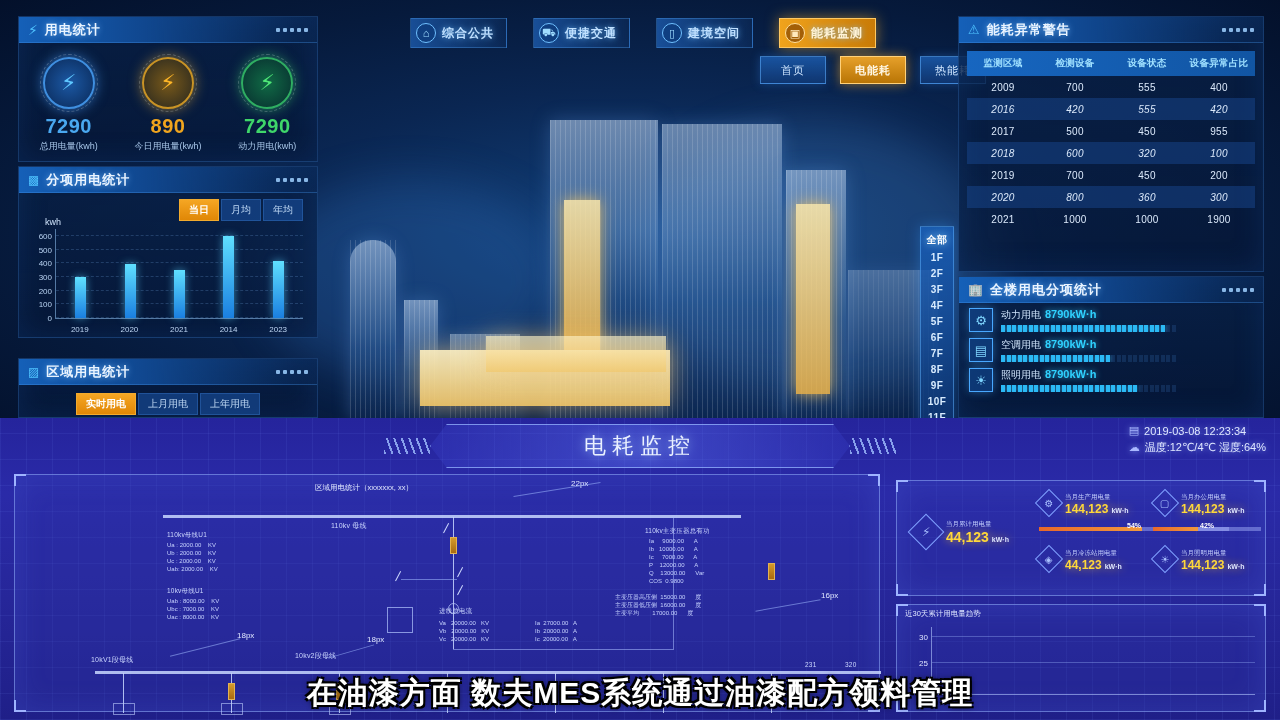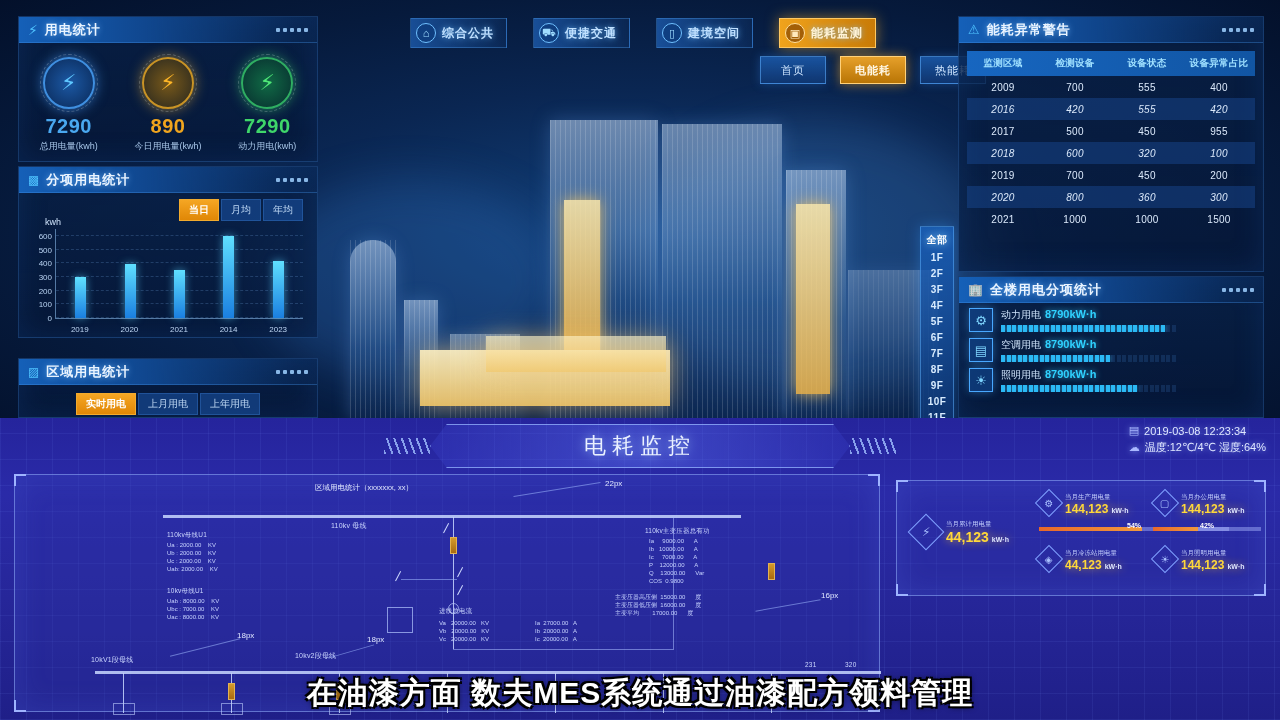--- a/index.html
+++ b/index.html
@@ -480,21 +480,21 @@
         <div class="tr alt">
           <div class="td">2020</div>
           <div class="td">800</div>
           <div class="td">360</div>
           <div class="td">300</div>
         </div>
         <div class="tr">
           <div class="td">2021</div>
           <div class="td">1000</div>
           <div class="td">1000</div>
-          <div class="td">1500</div>
+          <div class="td">1900</div>
         </div>
       </div>
     </div>
 
     <div class="panel" id="pRightBot">
       <div class="pnlHead">
         <span style="color:#4fc3ff;font-size:12px">🏢</span>
         <span class="ttl">全楼用电分项统计</span>
         <span class="dots">
             <i></i>
@@ -639,21 +639,21 @@
   <div id="bottom">
     <div class="gridbg"></div>
 
     <div class="bPanel" id="diagram">
       <div class="corner c-tl"></div>
         <div class="corner c-tr"></div>
       <div class="corner c-bl"></div>
         <div class="corner c-br"></div>
 
       <div class="dTxtB" style="left:300px; top:8px;">区域用电统计（xxxxxxx, xx）</div>
-      <div class="dAnno" style="left:590px; top:4px;">22px</div>
+      <div class="dAnno" style="left:556px; top:4px;">22px</div>
       <div class="dThin" style="left:498px; top:14px; width:88px; height:1px; transform:rotate(-9deg);"></div>
 
       <div class="dLine" style="left:148px; top:40px; width:578px; height:3px;"></div>
       <div class="dTxt" style="left:316px; top:46px; font-size:7px;">110kv 母线</div>
 
       <div class="dTxt" style="left:152px; top:56px;">110kv母线U1</div>
       <div class="blkMono" style="left:152px; top:66px;">Ua : 2000.00    KV
 Ub : 2000.00    KV
 Uc : 2000.00    KV
 Uab: 2000.00    KV</div>
@@ -810,16 +810,31 @@
           </div>
         <div>
           <div class="kLbl">当月照明用电量</div>
           <div class="kVal">
             <span>144,123</span><em>kW·h</em>
           </div>
         </div>
       </div>
     </div>
 
+    <div class="bPanel" id="trend">
+      <div class="corner c-tl"></div>
+        <div class="corner c-tr"></div>
+      <div class="corner c-bl"></div>
+        <div class="corner c-br"></div>
+      <div class="trTitle">近30天累计用电量趋势</div>
+      <div class="trPlot">
+        <div class="gl" style="top:14%">
+            <span class="trTick">30</span>
+          </div>
+        <div class="gl" style="top:52%">
+            <span class="trTick">25</span>
+          </div>
+      </div>
+    </div>
   </div>
 
   <div id="subtitle">在油漆方面 数夫MES系统通过油漆配方领料管理</div>
 </div>
 
 </body></html>

